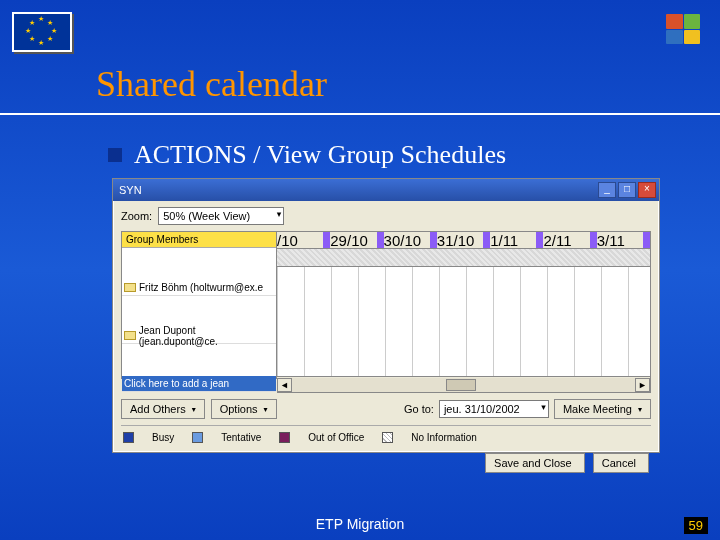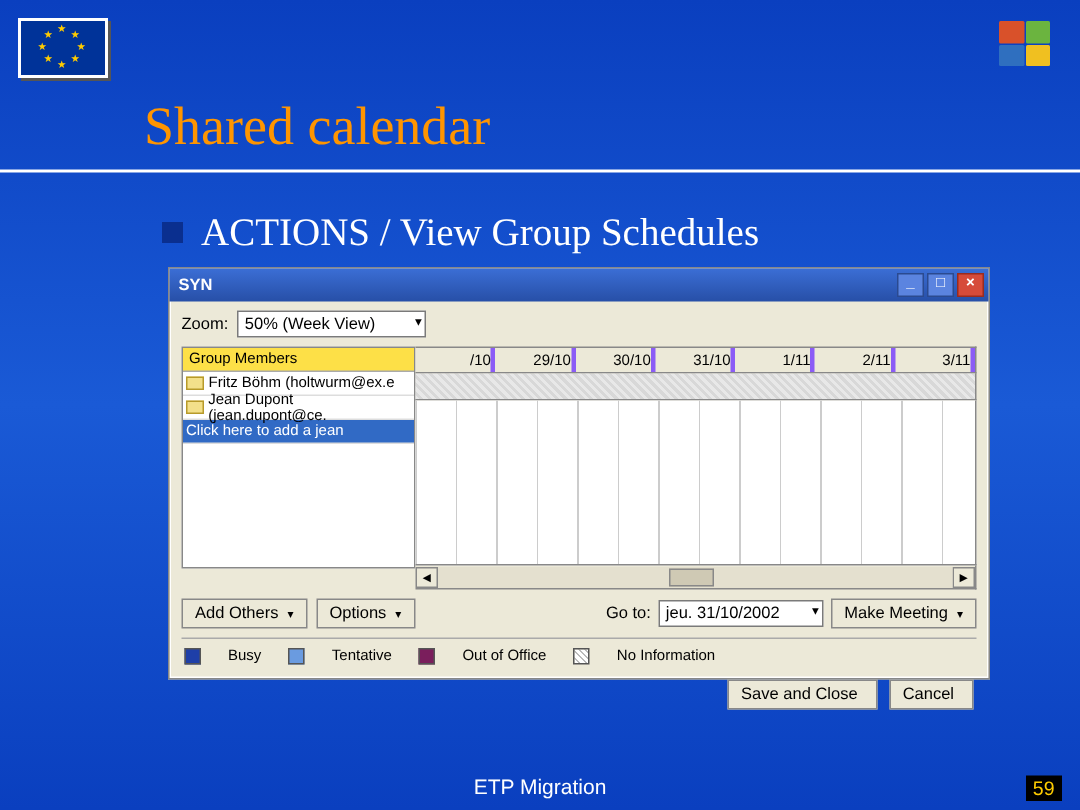--- a/index.html
+++ b/index.html
@@ -48,21 +48,21 @@
     position: absolute; top: 178px; left: 112px;
     width: 548px; height: 275px;
     background: #ece9d8;
     border: 1px solid #888;
     box-shadow: 0 0 0 1px #fff inset;
   }
   .titlebar {
     height: 22px;
     background: linear-gradient(#3b6ed5,#274fa7);
     display: flex; align-items: center; justify-content: space-between;
-    padding: 0 3px 0 6px; color: #fff; font-size: 11px; font-weight: bold;
+    padding: 0 3px 0 6px; color: #fff; font-size: 11px; font-weight: normal;
   }
   .tbtns { display: flex; gap: 2px; }
   .tbtn { width: 18px; height: 16px; background: #5b84e0; border: 1px solid #2b4a90; color:#fff; font-size:10px; line-height:12px; text-align:center; }
   .tbtn.close { background: #d64b3a; border-color:#9a2b1e; }
 
   .zoom-row {
     display: flex; align-items: center; gap: 6px;
     padding: 6px 8px; font-size: 11px;
   }
   .combo {
@@ -80,36 +80,36 @@
   .members {
     width: 156px; border: 1px solid #888; background: #fff;
     height: 148px; font-size: 10px;
   }
   .members-header {
     background: #fde047; border-bottom: 1px solid #aaa;
     padding: 2px 4px; font-size: 10px;
   }
   .member-row {
     height: 16px; display: flex; align-items: center; padding: 0 2px;
-    border-bottom: 1px solid #ddd; gap: 3px;
+    border-bottom: 1px solid #ddd; gap: 3px; margin-top: 32px;
   }
   .env-icon {
     width: 12px; height: 9px; background: #f3e08a; border:1px solid #b79a2a;
     position: relative;
   }
   .member-row.sel { background: #316ac5; color: #fff; }
   .right-panel {
     flex: 1; display: flex; flex-direction: column;
   }
   .date-header {
     display: flex; background: #ece9d8; border: 1px solid #888; border-left: none;
     height: 18px;
   }
   .date-cell {
-    flex:1; text-align: right; font-size: 10px; border-right:3px solid #8b5cf6;
+    flex:1; text-align: left; font-size: 15px; border-right:7px solid #8b5cf6;
     line-height: 17px;
   }
   .strip {
     height: 18px; display: flex; border: 1px solid #888; border-top:none; border-left:none;
     background: repeating-linear-gradient(45deg,#e8e8e8 0 2px,#d8d8d8 2px 4px);
   }
   .grid-area {
     height: 110px; background: #fff; border:1px solid #888; border-top:none; border-left:none;
     background-image: repeating-linear-gradient(to right, #ccc 0 1px, transparent 1px 27px);
     position: relative;

